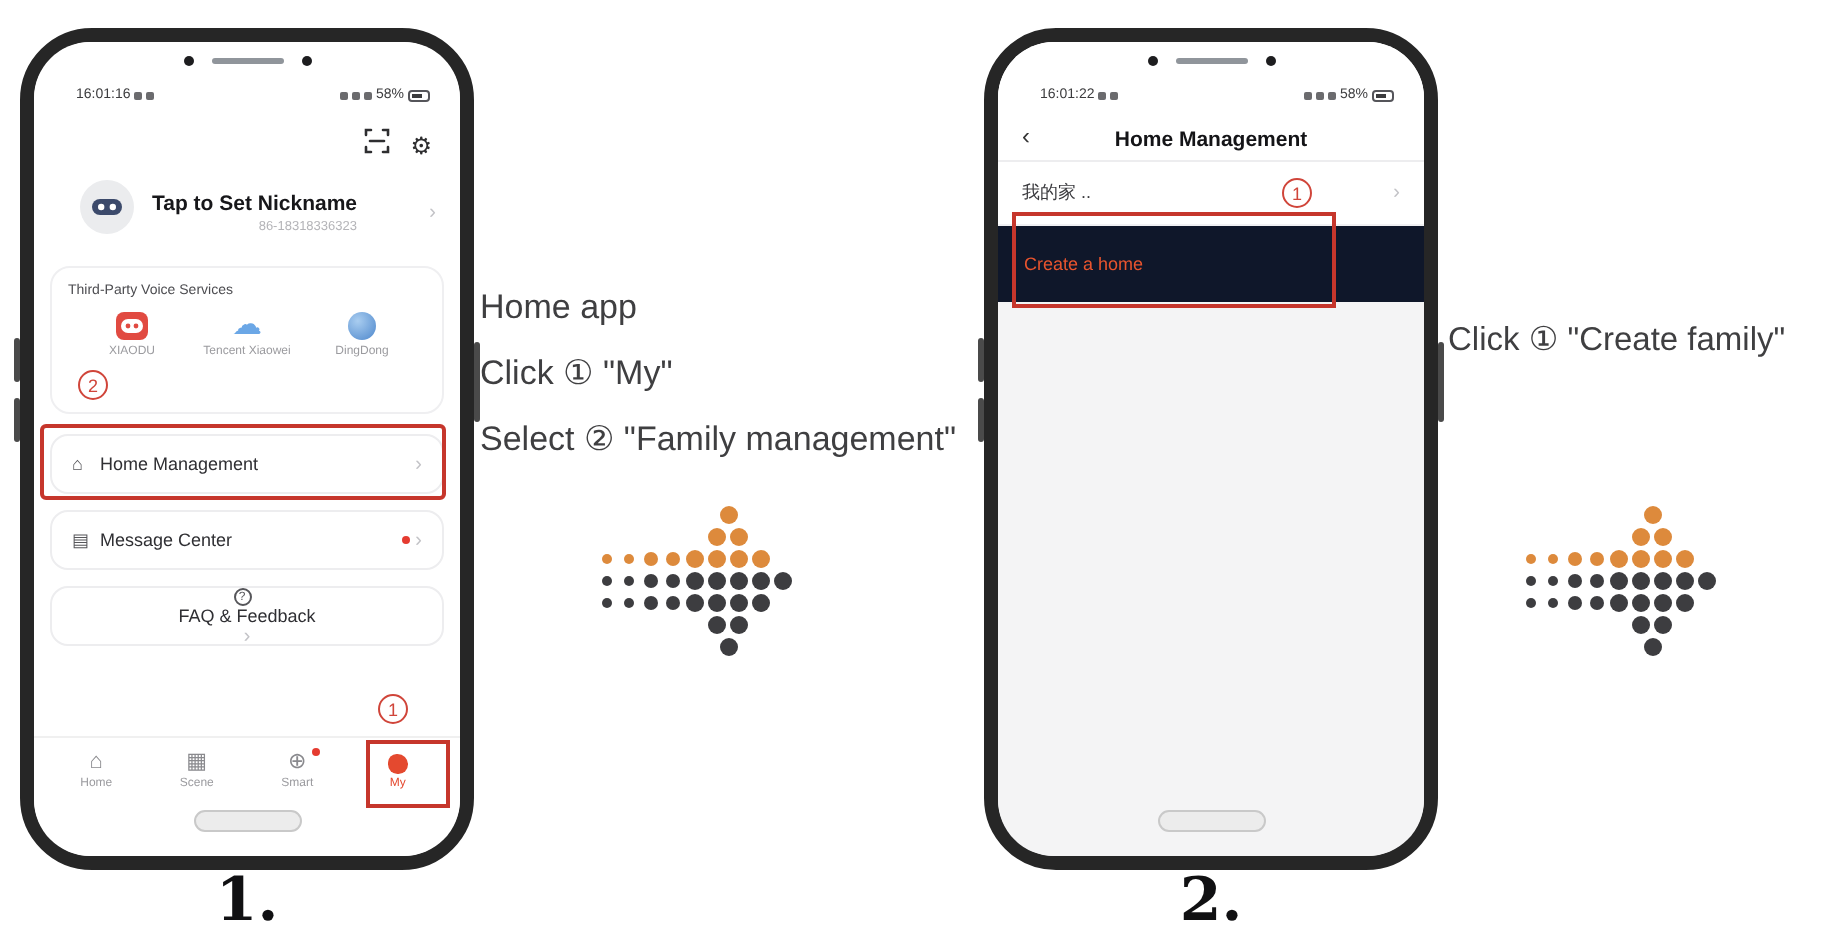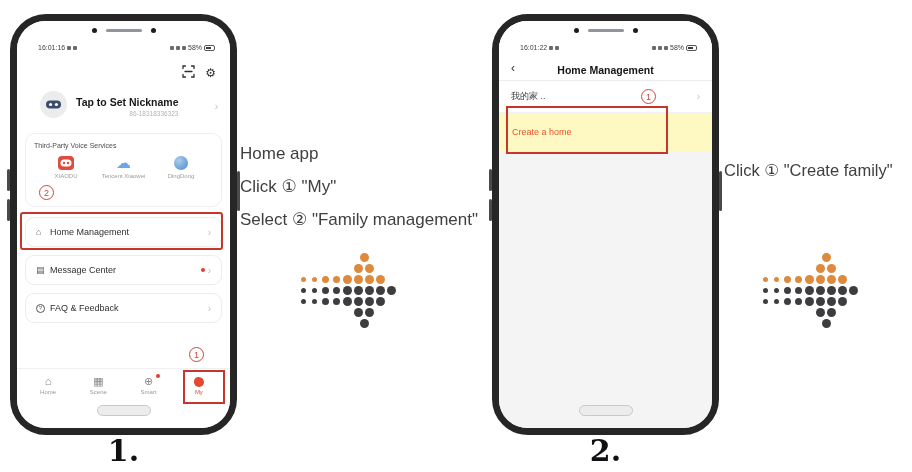--- a/index.html
+++ b/index.html
@@ -73,21 +73,21 @@
   
   .p2-white-top { position:absolute; top:0; left:0; right:0; height:92px; background:#fff; }
   .screen-gray { background:#f4f4f5; }
   .nav-back { position:absolute; top:41px; left:12px; font-size:12px; color:#333; line-height:1; }
   .nav-title { position:absolute; top:43px; left:0; right:0; text-align:center;
                font-size:10.5px; font-weight:bold; color:#141417; }
   .nav-divider { position:absolute; top:59px; left:0; right:0; height:1px; background:#ededef; }
   .family-row { position:absolute; top:60px; left:0; right:0; height:32px; background:#fff;
                 border-bottom:1px solid #f1f1f3; display:flex; align-items:center; padding:0 12px; }
   .family-label { font-size:9px; color:#3a3a3e; flex:1; }
-  .action-row { position:absolute; left:0; right:0; background:#fef9c3; display:flex; align-items:center;
+  .action-row { position:absolute; left:0; right:0; background:#0f172a; display:flex; align-items:center;
                 padding:0 13px; }
   .action-label { font-size:9px; color:#e8542e; }
 
   
   .hl-box { position:absolute; border:2.5px solid #c6362c; background:transparent; }
   .marker { position:absolute; width:15px; height:15px; border:1.3px solid #d0453a; border-radius:50%;
             color:#d0453a; font-size:9px; display:flex; align-items:center; justify-content:center;
             background:transparent; z-index:5; }
 
   .instr { position:absolute; font-size:17px; color:#3f3f41; line-height:20px; }
@@ -193,21 +193,21 @@
     </div>
     <div class="hl-box" style="left:3px; top:191px; width:203px; height:38px; border-radius:3px;"></div>
 
     <div class="menu-row" style="top:234px;">
       <span class="menu-icon">▤</span>
       <span class="menu-label">Message Center</span>
       <span class="notif-dot"></span>
       <span class="chev">›</span>
     </div>
 
-    <div class="menu-row" style="top:272px;">
+    <div class="menu-row" style="top:272px;flex-direction:column;">
       <span class="menu-icon">
         <span class="faq-circle">
             <span>?</span>
           </span>
       </span>
       <span class="menu-label">FAQ &amp; Feedback</span>
       <span class="chev">›</span>
     </div>
 
     <div class="marker" style="left:172px; top:326px;">

